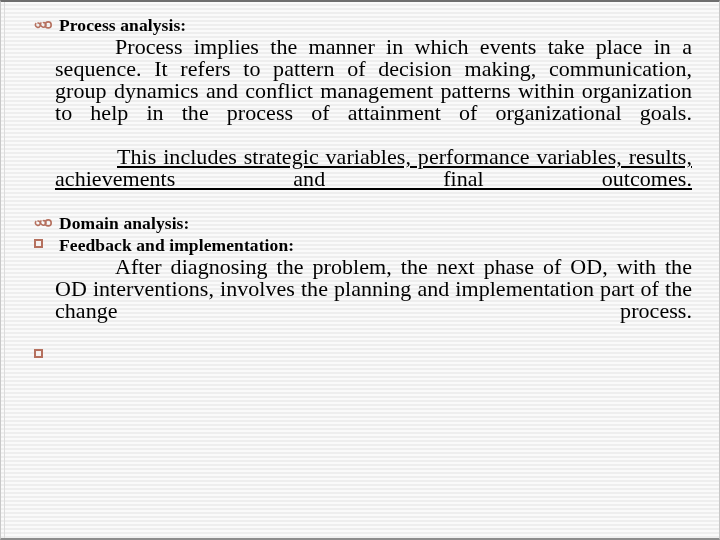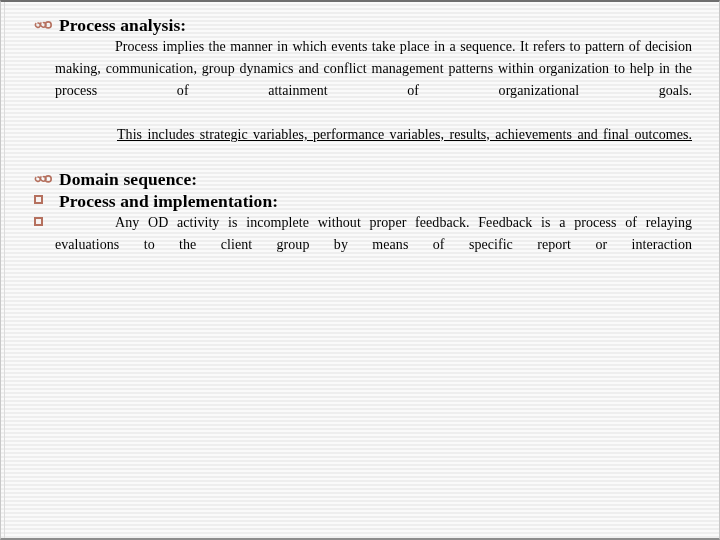--- a/index.html
+++ b/index.html
@@ -96,21 +96,21 @@
     display: block;
     width: 9px;
     height: 9px;
     border: 2px solid #b5705e;
     background: #f6f2f1;
     box-sizing: border-box;
   }
 
   
   .body {
-    font-size: 14px;
+    font-size: 22px;
     line-height: 22px;
     color: #000000;
     text-align: justify;
     text-justify: inter-word;
     margin: 0 37px 0 46px;
     text-indent: 60px;
     letter-spacing: 0.05px;
   }
   .body.narrow-indent { text-indent: 62px; text-decoration: underline; }
 
@@ -151,36 +151,36 @@
       <div class="heading">
         <span class="bullet fleuron">
           <svg width="18" height="12" viewBox="0 0 18 12" aria-hidden="true">
             <g fill="none" stroke="#b5705e" stroke-width="1.6">
               <path d="M2.2 4.0 C0.8 5.2 1.2 7.6 3.2 8.2 C5.2 8.8 6.6 7.2 6.2 5.6 C5.9 4.3 4.4 3.6 3.4 4.4"></path>
               <path d="M7.4 3.4 C5.9 4.6 6.3 7.4 8.6 8.1 C10.9 8.8 12.4 6.9 11.9 5.2 C11.5 3.8 9.9 3.1 8.8 4.0"></path>
               <circle cx="14.2" cy="5.9" r="3.0"></circle>
             </g>
           </svg>
         </span>
-        <span>Domain sequence:</span>
+        <span>Domain analysis:</span>
       </div>
     </div>
 
     <div class="block">
       <div class="heading">
         <span class="bullet square">
             <i></i>
           </span>
-        <span>Process and implementation:</span>
+        <span>Feedback and implementation:</span>
       </div>
+      <div class="body">After diagnosing the problem, the next phase of OD, with the OD interventions, involves the planning and implementation part of the change process.</div>
     </div>
 
     <div class="block">
       <div class="heading">
         <span class="bullet square">
             <i></i>
           </span>
       </div>
-      <div class="body">Any OD activity is incomplete without proper feedback. Feedback is a process of relaying evaluations to the client group by means of specific report or interaction</div>
     </div>
 
   </div>
 </div>
 
 </body></html>

